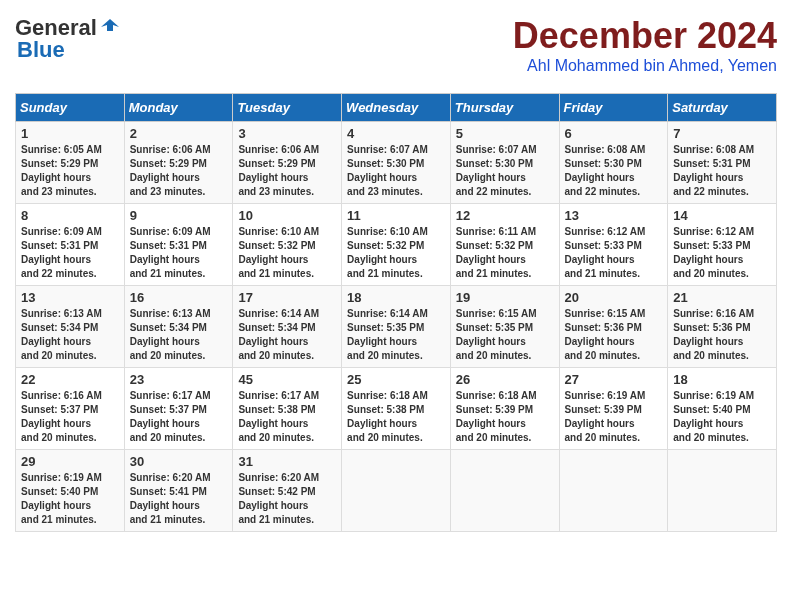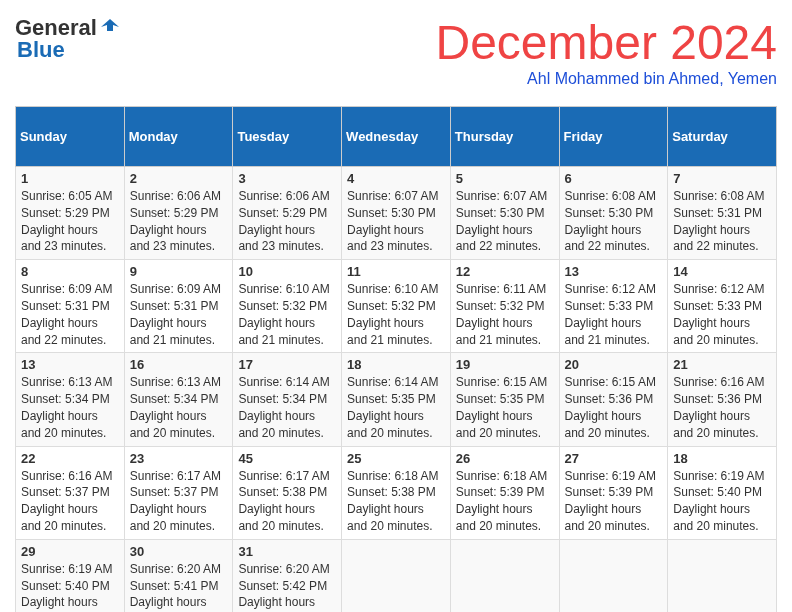--- a/index.html
+++ b/index.html
@@ -18,39 +18,40 @@
     }
     .logo {
       display: flex;
       flex-direction: column;
       align-items: flex-start;
     }
     .title-section {
       text-align: right;
     }
     .month-title {
-      font-size: 48px;
-      font-weight: normal;
-      color: #ef4444;
+      font-size: 36px;
+      font-weight: bold;
+      color: #7f1d1d;
     }
     .location-title {
       font-size: 16px;
       color: #1d4ed8;
     }
     .calendar {
       width: 100%;
       border-collapse: collapse;
     }
     .calendar th {
       background-color: #1a6bb5;
       color: white;
-      padding: 22px 4px;
+      padding: 6px 4px;
       font-size: 13px;
       text-align: left;
       border: 1px solid #ccc;
+      font-style: italic;
     }
     .calendar td {
       vertical-align: top;
       padding: 4px 5px;
       border: 1px solid #ddd;
       font-size: 10.5px;
       color: #333;
       background: #fff;
       min-height: 70px;
       width: 14.28%;
@@ -61,23 +62,24 @@
     .calendar tr:nth-child(even) td {
       background-color: #ffffff;
     }
     .day-number {
       font-size: 13px;
       font-weight: bold;
       display: block;
       margin-bottom: 2px;
     }
     .day-info {
-      font-size: 12px;
+      font-size: 10px;
       line-height: 1.4;
       color: #333;
+      font-weight: bold;
     }
     .empty-cell {
       background: #f9f9f9;
     }
   </style>
 </head>
 <body>
 
 <div class="header">
   <div class="logo">

